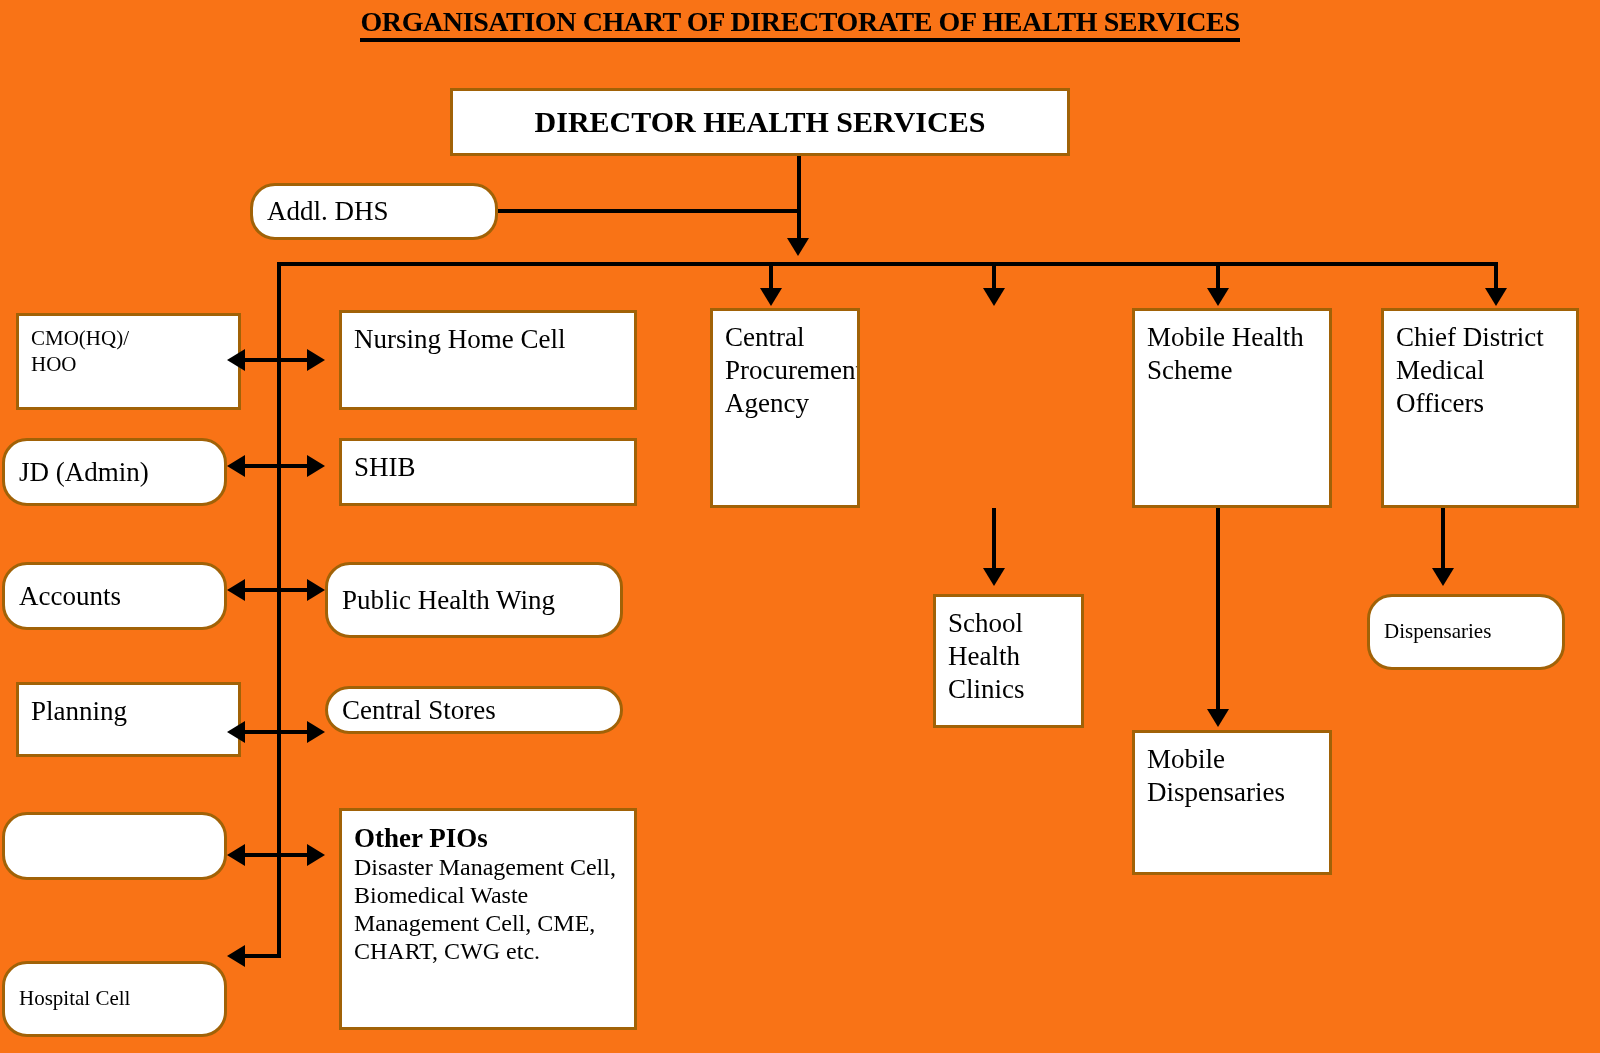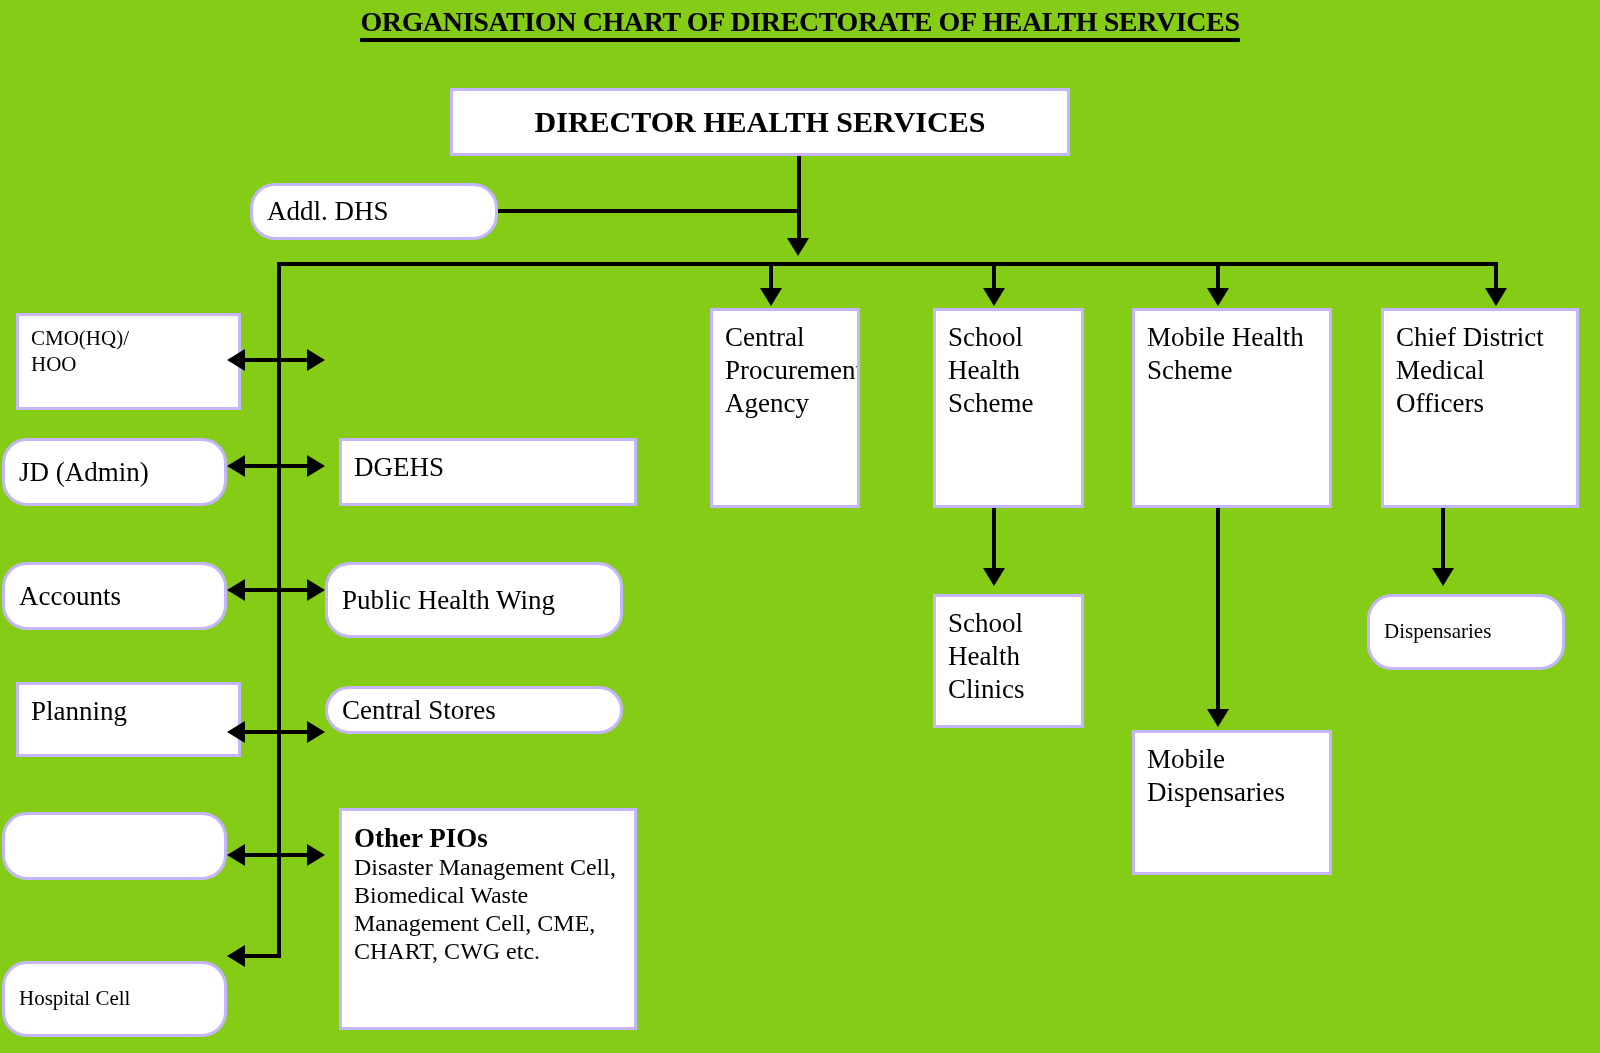--- a/index.html
+++ b/index.html
@@ -4,21 +4,21 @@
 <style>
   html, body {
     margin: 0;
     padding: 0;
     background: #ffffff;
   }
   #canvas {
     position: relative;
     width: 1600px;
     height: 1053px;
-    background: #84cc16;
+    background: #f97316;
     font-family: "Liberation Serif", "DejaVu Serif", serif;
     color: #000000;
     overflow: hidden;
   }
 
   
   .chart-title {
     position: absolute;
     left: 0;
     top: 6px;
@@ -31,21 +31,21 @@
   }
   .chart-title span {
     border-bottom: 4px solid #000;
     padding-bottom: 1px;
   }
 
   
   .node {
     position: absolute;
     box-sizing: border-box;
-    border: 3px solid #c4b5fd;
+    border: 3px solid #a16207;
     background: #ffffff;
     font-size: 27px;
     line-height: 1.22;
     padding: 6px 12px;
     overflow: hidden;
   }
   .node.small-text { font-size: 21px; }
   .node.center-text {
     display: flex;
     align-items: center;
@@ -154,23 +154,26 @@
   </div>
 
   <div class="node vcenter" style="left:2px; top:812px; width:225px; height:68px;">
     <span></span>
   </div>
 
   <div class="node small-text vcenter" style="left:2px; top:930px; width:225px; height:76px;margin-top:31px;">
     <span>Hospital  Cell</span>
   </div>
 
+  <div class="node top-text" style="left:325px; top:310px; width:298px; height:100px;">
+    <span>Nursing Home Cell</span>
+  </div>
 
   <div class="node top-text" style="left:325px; top:438px; width:298px; height:68px;">
-    <span>DGEHS</span>
+    <span>SHIB</span>
   </div>
 
   <div class="node vcenter" style="left:325px; top:562px; width:298px; height:76px;">
     <span>Public Health Wing</span>
   </div>
 
   <div class="node vcenter" style="left:325px; top:686px; width:298px; height:48px;">
     <span>Central Stores</span>
   </div>
 
@@ -203,23 +206,20 @@
   <div class="arrow-left" style="left:227px; top:945px;"></div>
 
   <div class="line-v" style="left:769px; top:262px; height:29px;"></div>
   <div class="arrow-down" style="left:760px; top:288px;"></div>
   <div class="node top-text" style="left:696px; top:308px; width:150px; height:200px;">
     <span>Central Procurement Agency</span>
   </div>
 
   <div class="line-v" style="left:992px; top:262px; height:29px;"></div>
   <div class="arrow-down" style="left:983px; top:288px;"></div>
-  <div class="node top-text" style="left:919px; top:308px; width:151px; height:200px;">
-    <span>School Health Scheme</span>
-  </div>
 
   <div class="line-v" style="left:992px; top:508px; height:62px;"></div>
   <div class="arrow-down" style="left:983px; top:568px;"></div>
   <div class="node top-text" style="left:919px; top:594px; width:151px; height:134px;">
     <span>School Health Clinics</span>
   </div>
 
   <div class="line-v" style="left:1216px; top:262px; height:29px;"></div>
   <div class="arrow-down" style="left:1207px; top:288px;"></div>
   <div class="node top-text" style="left:1118px; top:308px; width:200px; height:200px;">

